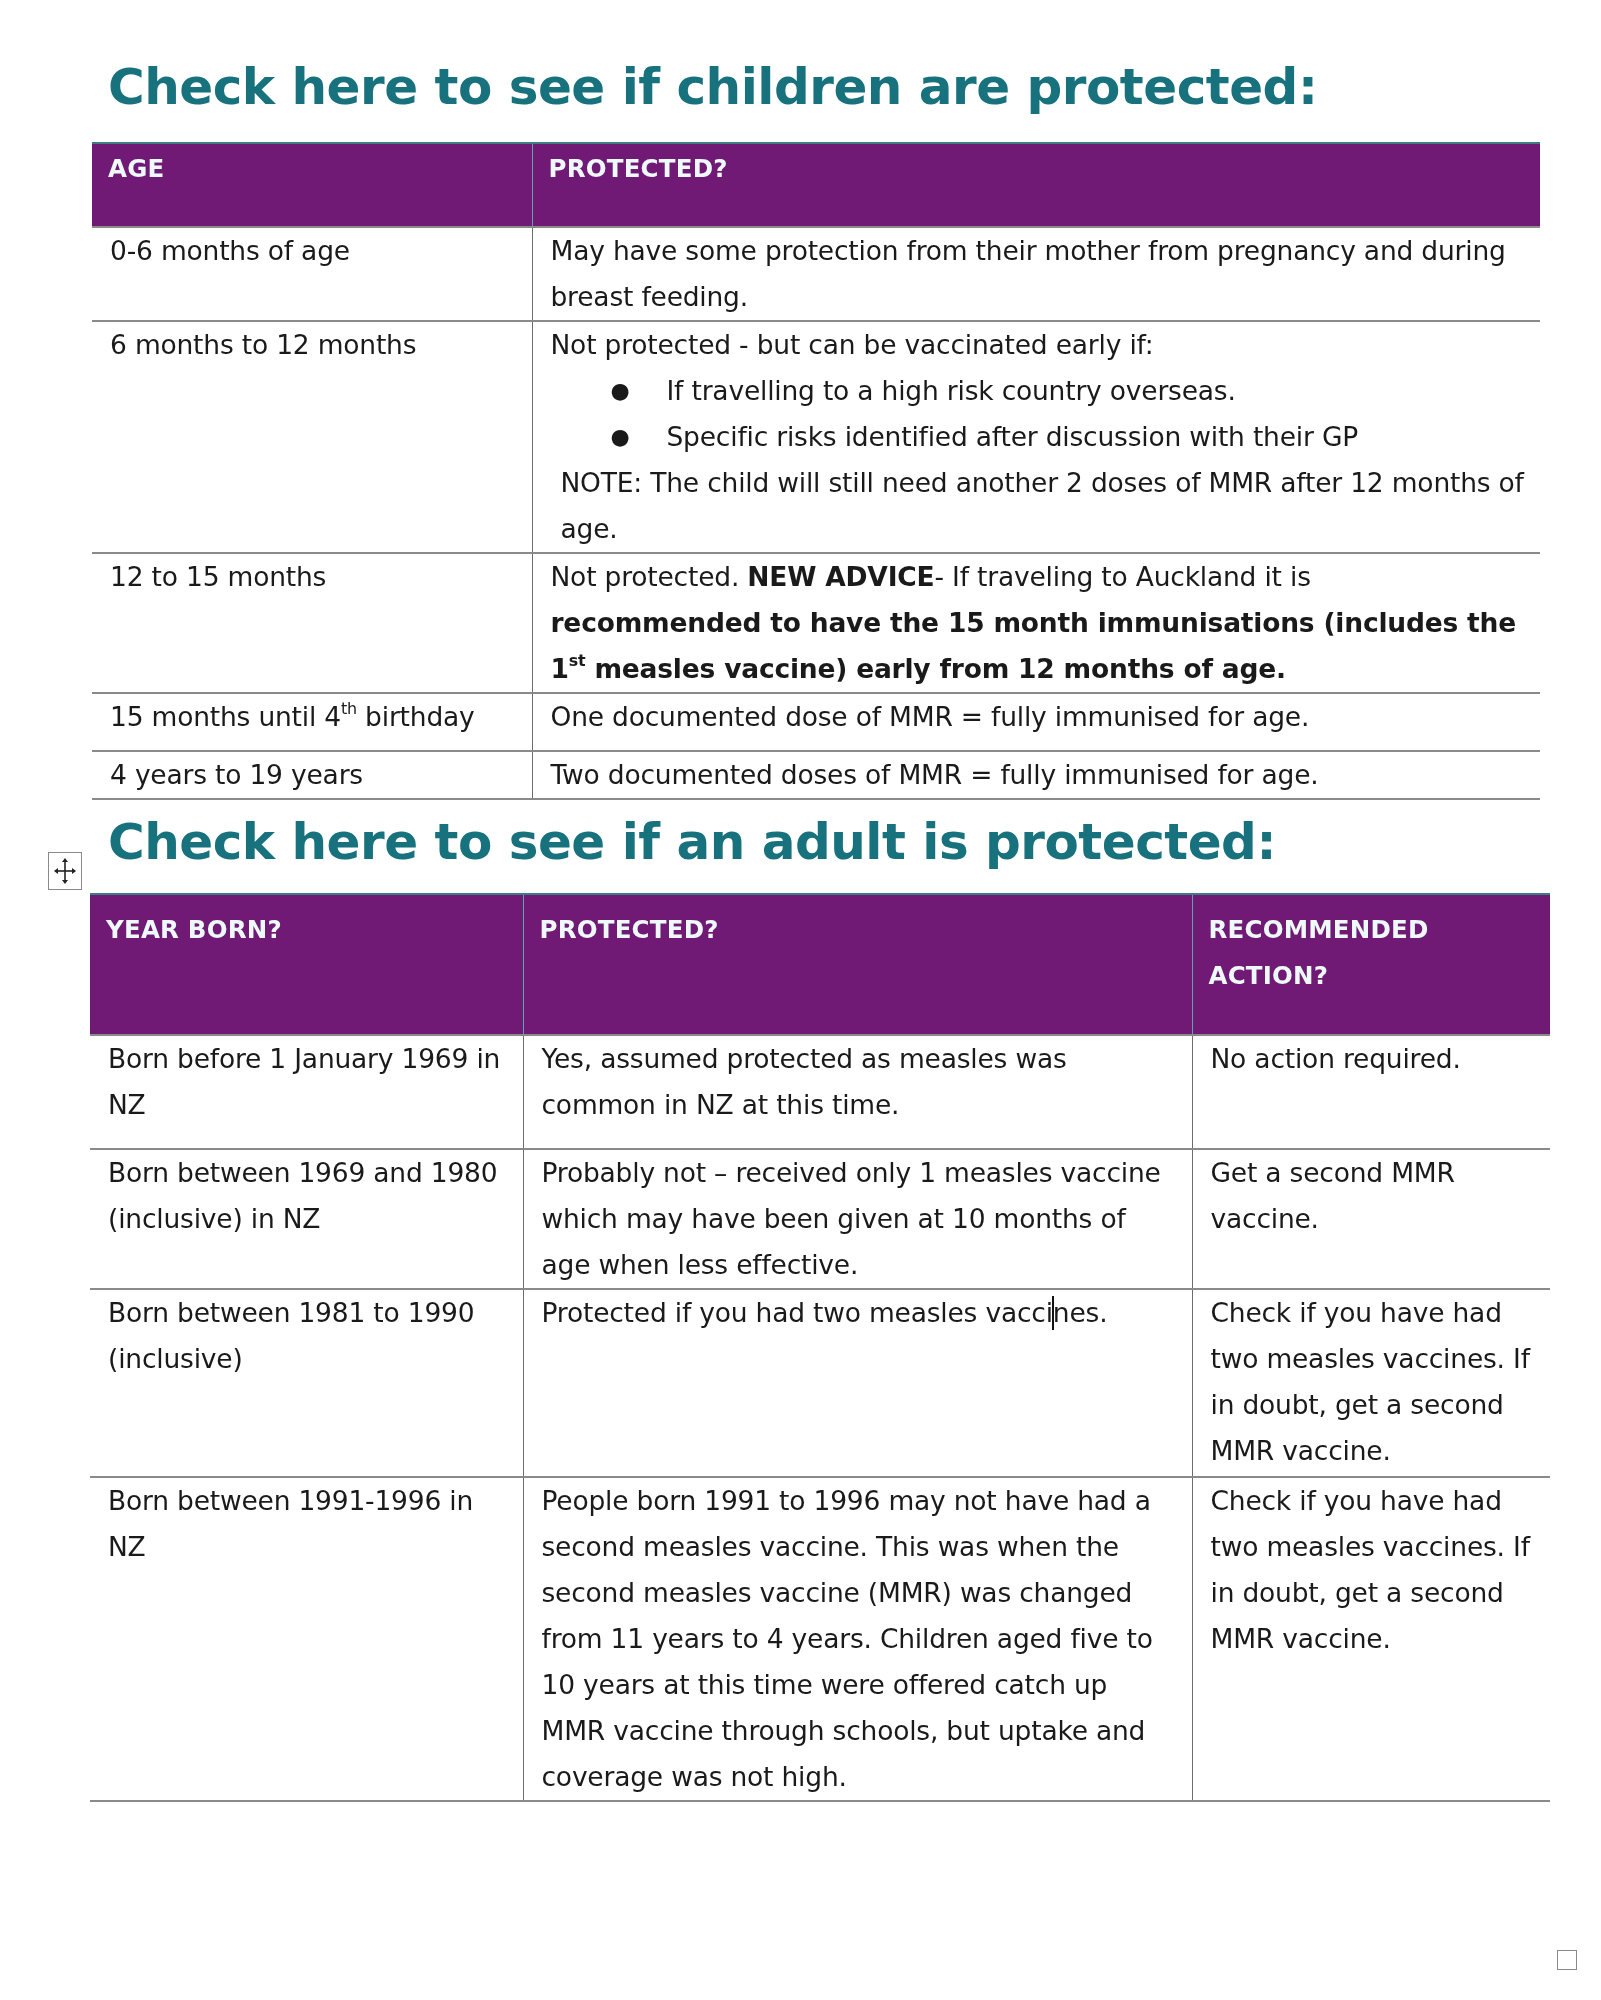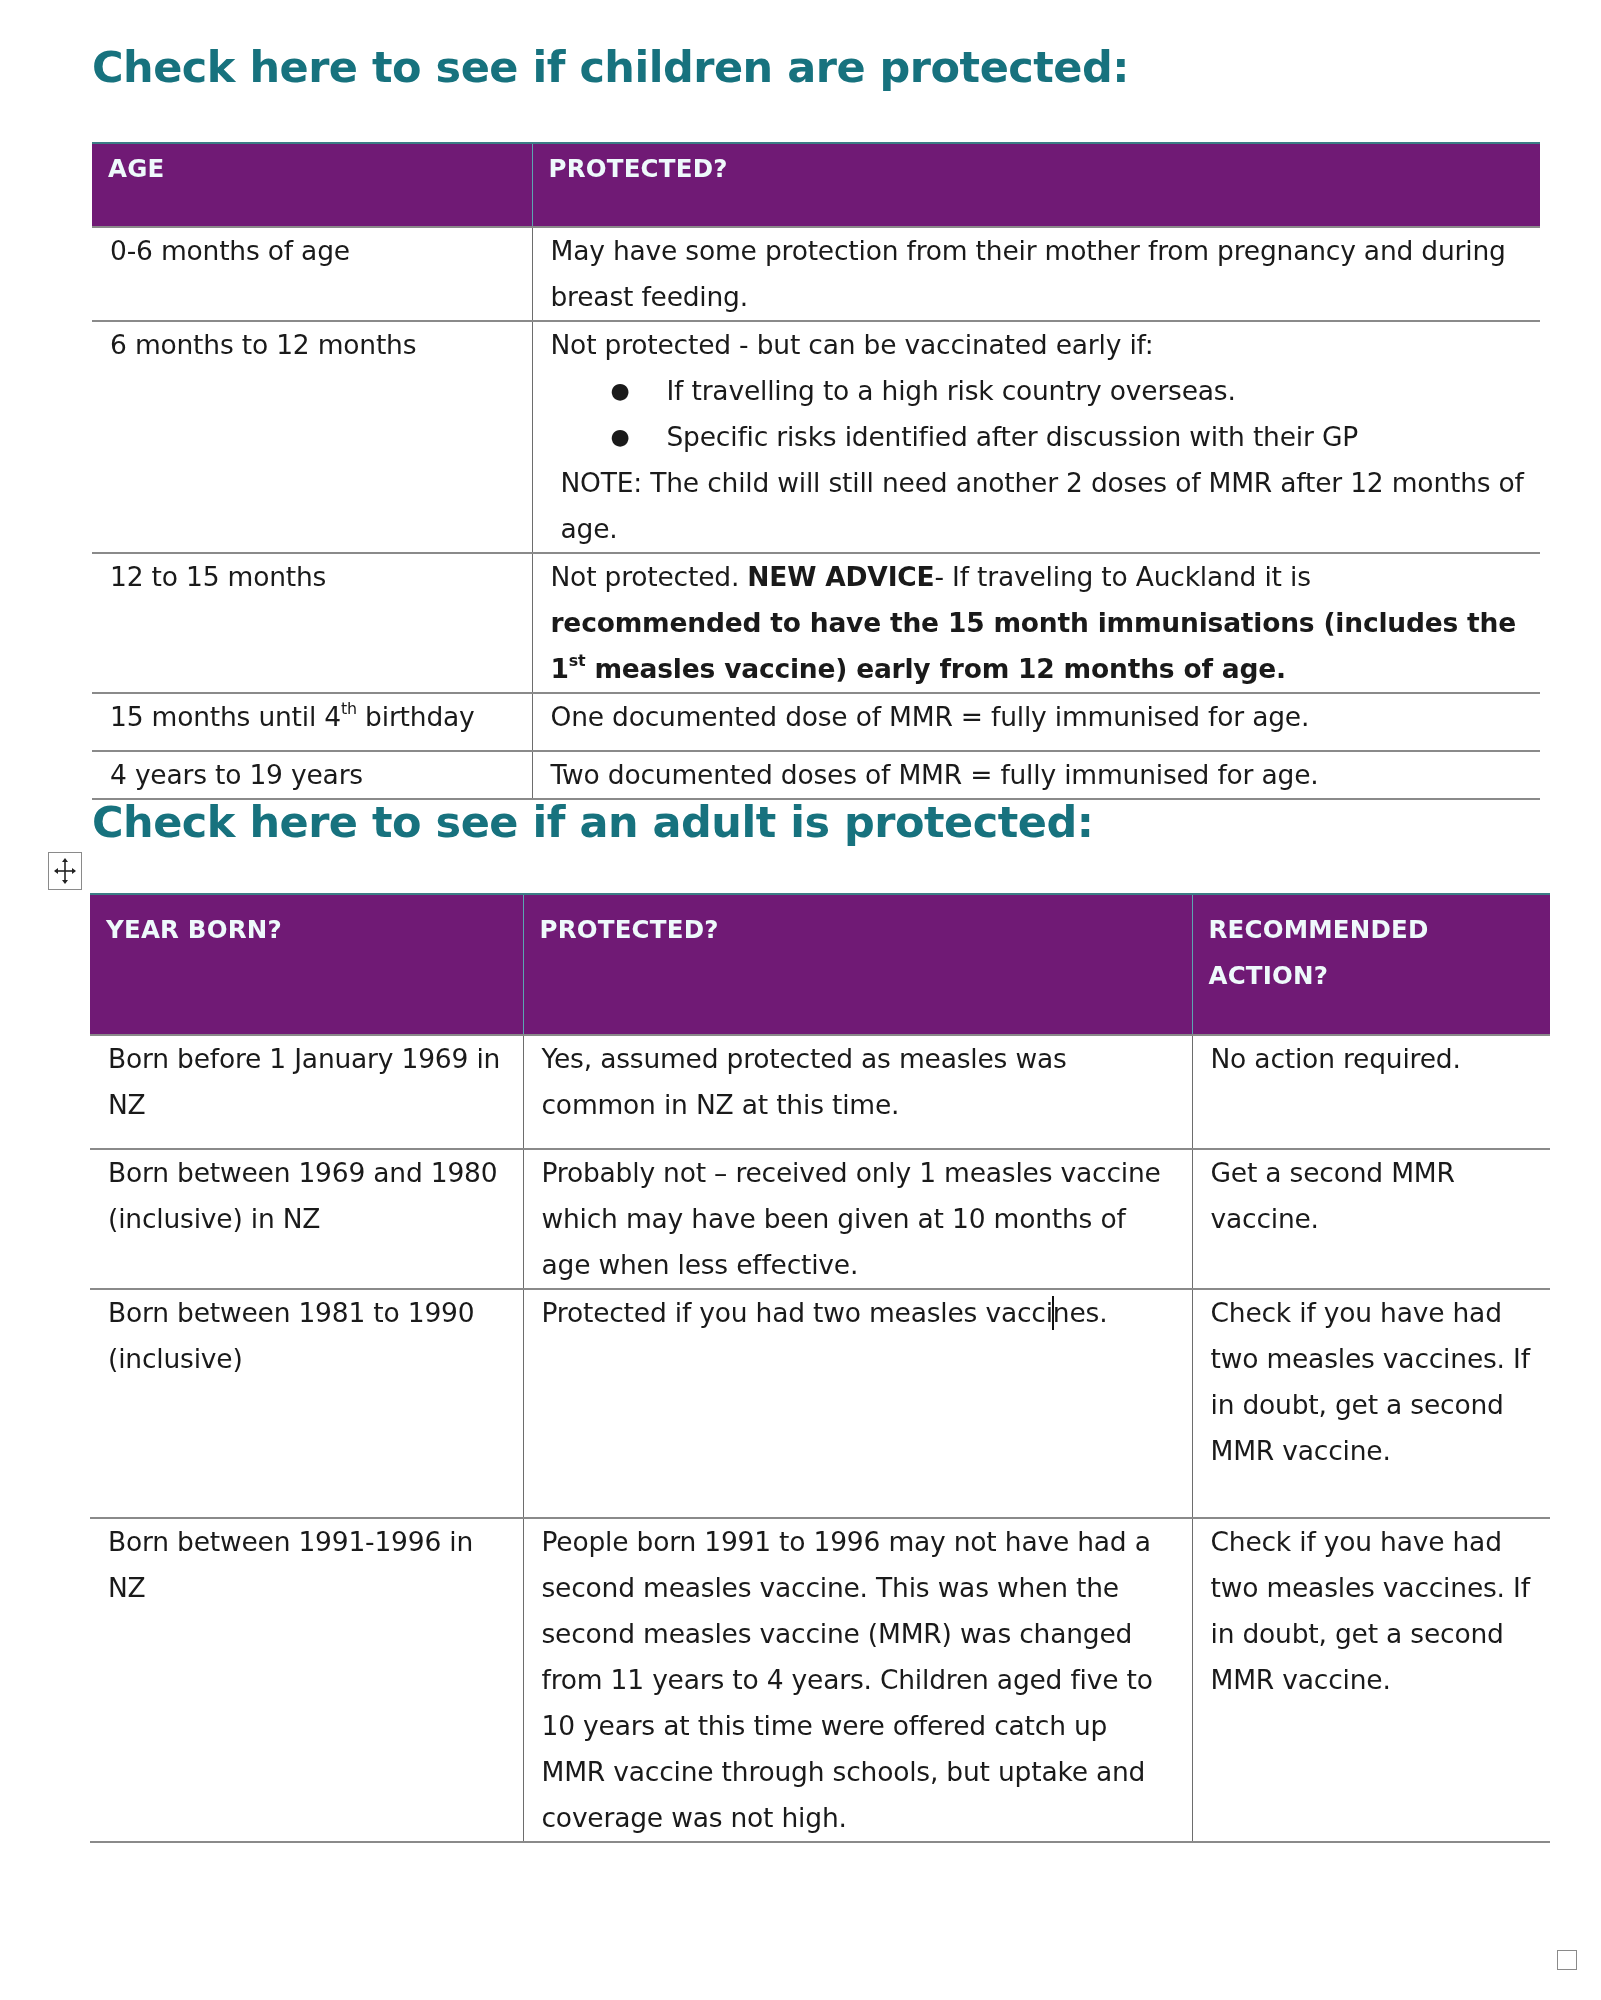--- a/index.html
+++ b/index.html
@@ -11,24 +11,24 @@
       width: 1601px;
       height: 2000px;
       position: relative;
       overflow: hidden;
       font-family: "DejaVu Sans", "Liberation Sans", sans-serif;
       color: #1a1a1a;
     }
     .page-heading {
       position: absolute;
       left: 92px;
-      margin: 0;
+      margin: 16px;
       font-family: "DejaVu Sans", "Liberation Sans", sans-serif;
       font-weight: bold;
-      font-size: 43px;
+      font-size: 50px;
       letter-spacing: -0.5px;
       color: #17727e;
       line-height: 1;
       white-space: nowrap;
     }
     #heading-children { top: 46px; }
     #heading-adult { top: 801px; }
 
     table.doc-table {
       position: absolute;
@@ -204,21 +204,21 @@
     <tr style="height:114px">
       <td>Born before 1 January 1969 in NZ</td>
       <td>Yes, assumed protected as measles was common in NZ at this time.</td>
       <td>No action required.</td>
     </tr>
     <tr style="height:140px">
       <td>Born between 1969 and 1980 (inclusive) in NZ</td>
       <td>Probably not – received only 1 measles vaccine which may have been given at 10 months of age when less effective.</td>
       <td>Get a second MMR vaccine.</td>
     </tr>
-    <tr style="height:229px">
+    <tr style="height:188px">
       <td>Born between 1981 to 1990 (inclusive)</td>
       <td><span>Protected if you had two measles vacci</span><span class="text-cursor"></span><span>nes.</span></td>
       <td>Check if you have had two measles vaccines.  If in doubt, get a second MMR vaccine.</td>
     </tr>
     <tr style="height:320px">
       <td>Born between 1991-1996 in NZ</td>
       <td>People born 1991 to 1996 may not have had a second measles vaccine.  This was when the second measles vaccine (MMR) was changed from 11 years to 4 years.  Children aged five to 10 years at this time were offered catch up MMR vaccine through schools, but uptake and coverage was not high.</td>
       <td>Check if you have had two measles vaccines.  If in doubt, get a second MMR vaccine.</td>
     </tr>
   </tbody>

